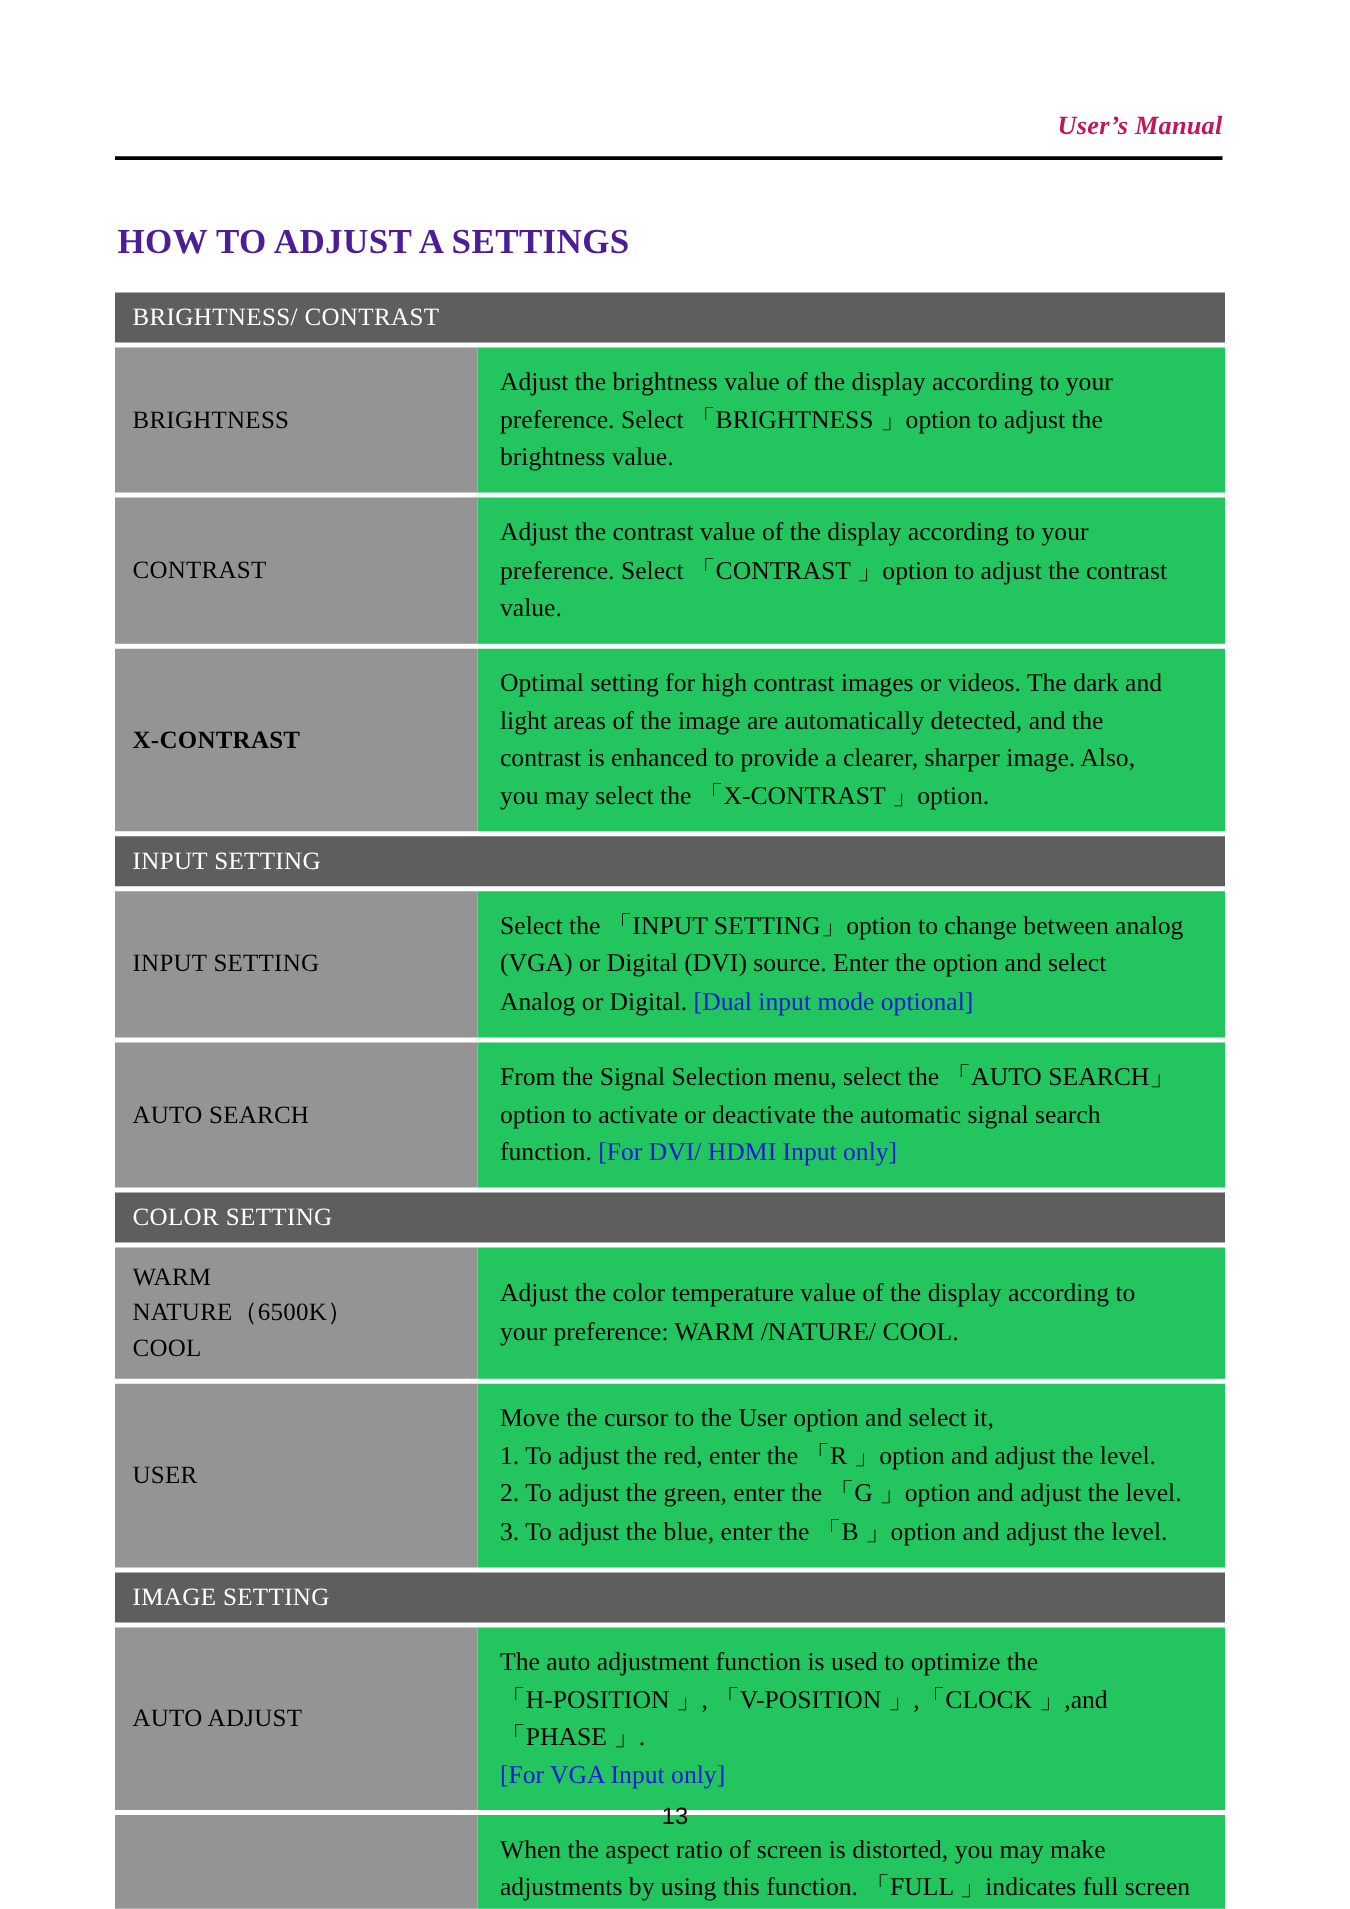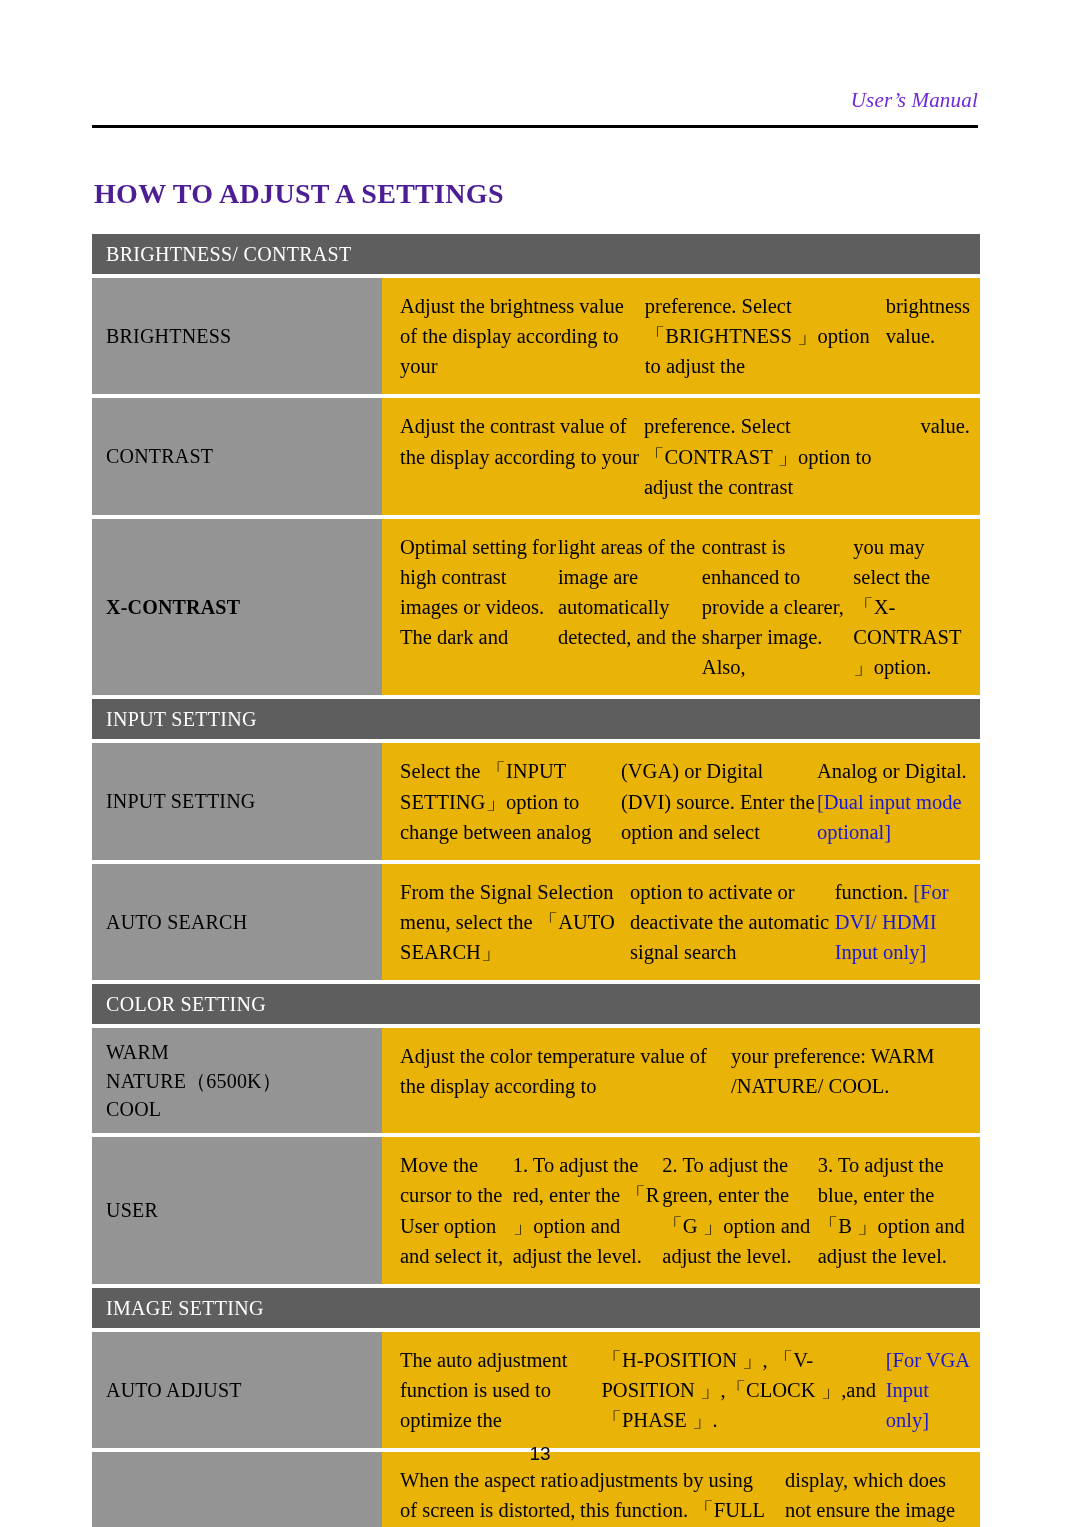--- a/index.html
+++ b/index.html
@@ -27,24 +27,24 @@
   .running-header {
     position: absolute;
     left: 92px;
     top: 88px;
     width: 886px;
     text-align: right;
   }
   .running-header .rh-text {
     font-family: "Liberation Serif", "DejaVu Serif", serif;
     font-style: italic;
-    font-weight: normal;
+    font-weight: bold;
     font-size: 21px;
     letter-spacing: 0.2px;
-    color: #6d28d9;
+    color: #be185d;
     display: inline-block;
   }
   .header-rule {
     position: absolute;
     left: 92px;
     top: 125px;
     width: 886px;
     height: 0;
     border-top: 3px solid #000;
   }
@@ -100,25 +100,25 @@
     font-size: 20px;
     line-height: 1.42;
     color: #000;
     letter-spacing: 0.2px;
   }
   .cell-label.bold { font-weight: bold; }
   .cell-label .lbl-line { display: block; white-space: nowrap; }
 
   .cell-desc {
     flex: 1 1 auto;
-    background: #eab308;
+    background: #22c55e;
     box-sizing: border-box;
     padding: 13px 10px 13px 18px;
     display: flex;
-    flex-direction: row;
+    flex-direction: column;
     justify-content: center;
     font-size: 20.5px;
     line-height: 1.47;
     color: #000;
   }
   .cell-desc .d-line { display: block; }
   .cell-desc .blue { color: #1919d6; }
 
   
   .group { margin-bottom: 4px; border-radius: 14px; }

